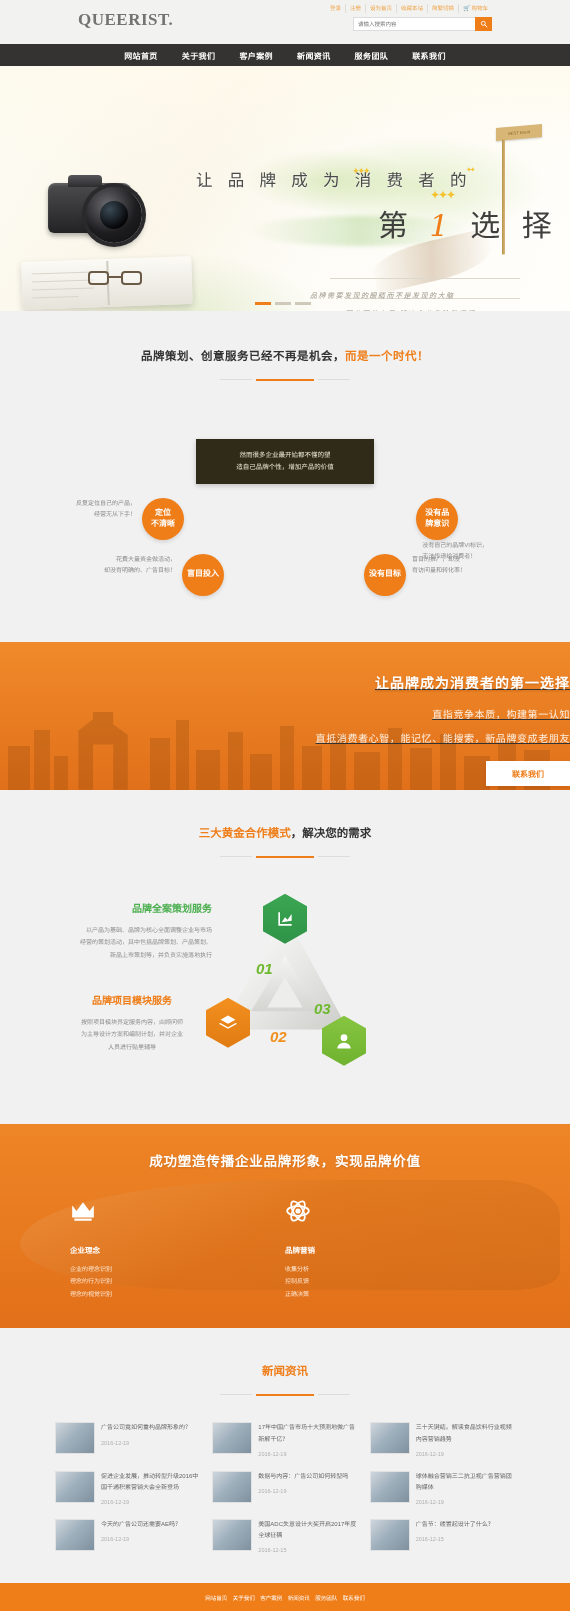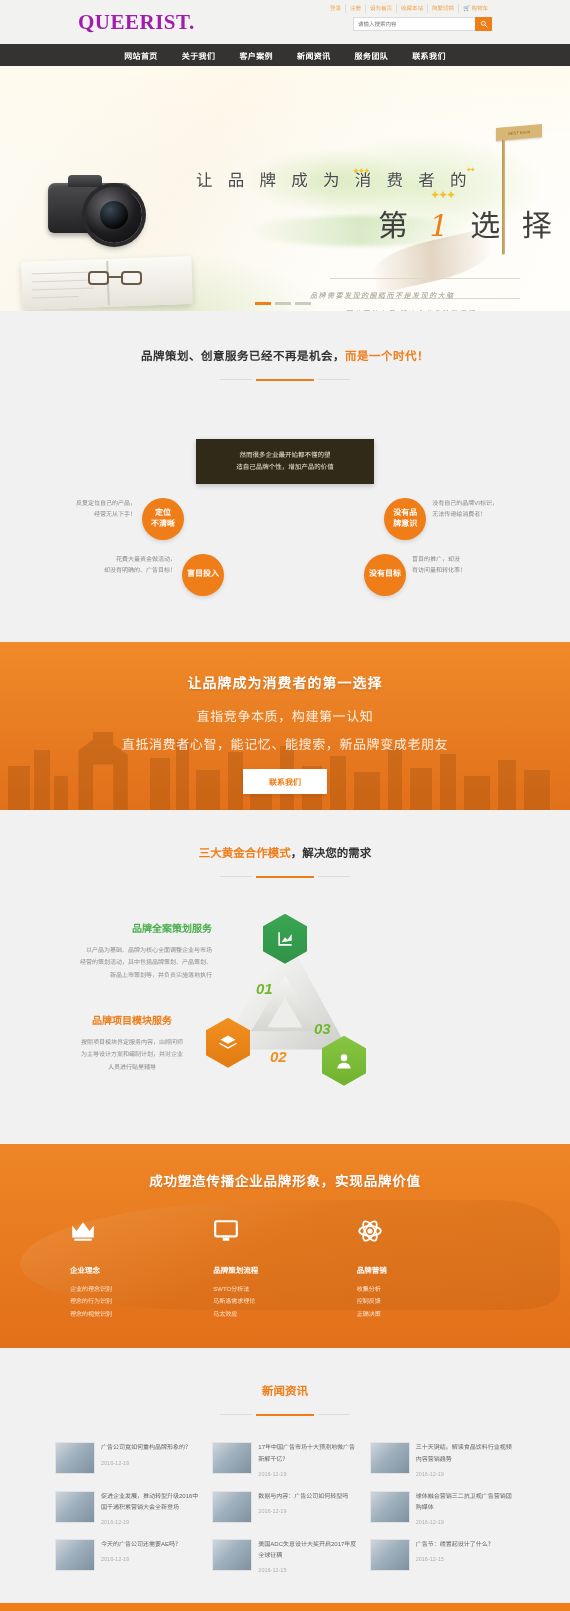--- a/index.html
+++ b/index.html
@@ -10,21 +10,21 @@
     background:#f1f1f1; color:#333; font-size:12px;
     -webkit-font-smoothing:antialiased;
   }
   .wrap { width:570px; margin:0 auto; position:relative; }
 
   
   .topbar { background:#f2f2f0; height:44px; position:relative; }
   .logo {
     position:absolute; left:78px; top:10px;
     font-family:"Liberation Serif","DejaVu Serif",serif;
-    font-weight:bold; font-size:21px; letter-spacing:.5px; color:#a21caf;
+    font-weight:bold; font-size:17px; letter-spacing:.5px; color:#737373;
   }
   .toplinks { position:absolute; right:78px; top:4px; display:flex; align-items:center; }
   .toplinks a {
     color:#f0a54a; text-decoration:none; font-size:5.5px;
     padding:0 4px; border-right:1px solid #e0ddd6; line-height:9px; white-space:nowrap;
   }
   .toplinks a:last-child { border-right:none; }
   .cart-ico { color:#e03b24; margin-right:1px; font-size:6px; }
   .searchbox { position:absolute; right:78px; top:17px; display:flex; }
   .searchbox input {
@@ -170,39 +170,40 @@
   .pp { position:absolute; display:flex; align-items:flex-start; }
   .circle {
     width:42px; height:42px; border-radius:50%; background:#ef7d18; color:#fff;
     display:flex; flex-direction:column; align-items:center; justify-content:center;
     font-size:8px; font-weight:bold; line-height:1.35; flex:none;
     box-shadow:0 2px 4px rgba(0,0,0,.12);
   }
   .pp .txt { font-size:6px; color:#8a8a8a; line-height:1.95; }
   .pp.l .txt { text-align:right; margin-right:6px; }
   .pp.r .txt { text-align:left; margin-left:6px; }
-  .pp1 { left:6px; top:2px; } .pp2 { right:2px; top:2px; }
+  .pp1 { left:6px; top:2px; } .pp2 { right:12px; top:2px;flex-direction:column; }
   .pp3 { left:34px; top:58px; } .pp4 { right:34px; top:58px; }
 
   
   .band {
-    position:relative; height:168px; overflow:hidden; text-align:center;
+    position:relative; height:148px; overflow:hidden; text-align:right;
     background:linear-gradient(180deg,#f08a2a,#e1701a);
+    text-decoration:underline;
   }
   .city { position:absolute; left:0; bottom:0; width:100%; height:92px; opacity:.22; }
   .city i { position:absolute; bottom:0; background:#7a3c08; display:block; }
   .cctv {
     position:absolute; left:74px; bottom:0; width:56px; height:78px; opacity:.25;
     background:#7a3c08; clip-path:polygon(8% 100%,8% 24%,34% 10%,34% 0,70% 0,70% 16%,96% 30%,96% 100%,70% 100%,70% 42%,34% 42%,34% 100%);
   }
   .band h3 {
     position:relative; color:#fff; font-size:14px; font-weight:bold; padding-top:30px;
     letter-spacing:1px; text-shadow:0 1px 2px rgba(140,60,0,.35);
   }
-  .band p { position:relative; color:#fdf0e2; font-size:13px; margin-top:14px; letter-spacing:.6px; }
+  .band p { position:relative; color:#fdf0e2; font-size:10px; margin-top:14px; letter-spacing:.6px; }
   .band p+p { margin-top:9px; }
   .contactbtn {
     position:relative; display:inline-block; margin-top:16px; background:#fff; color:#ef7d18;
     font-size:8px; font-weight:bold; padding:7px 26px; text-decoration:none;
     box-shadow:0 2px 4px rgba(130,60,0,.2);
   }
 
   
   .sec3 { background:#f1f1f1; padding:34px 0 42px; text-align:center; position:relative; }
   .s3title { font-size:11.5px; font-weight:bold; color:#333; }
@@ -514,32 +515,20 @@
               <rect x="4" y="19" width="16" height="2" fill="#fff"></rect>
           </svg>
         </div>
         <h5>企业理念</h5>
         <p>企业的理念识别</p>
         <p>理念的行为识别</p>
         <p>理念的视觉识别</p>
       </div>
 
 
-      <div class="feat">
-        <div class="ico">
-          <svg viewBox="0 0 24 24">
-            <rect x="2" y="3" width="20" height="14" rx="1.5" fill="none" stroke="#fff" stroke-width="2"></rect>
-            <rect x="9" y="18" width="6" height="3" fill="#fff"></rect>
-          </svg>
-        </div>
-        <h5>品牌策划流程</h5>
-        <p>SWTO分析法</p>
-        <p>马斯洛需求理论</p>
-        <p>马太效应</p>
-      </div>
 
       <div class="feat">
         <div class="ico">
           <svg viewBox="0 0 24 24">
             <circle cx="12" cy="12" r="2.4" fill="#fff"></circle>
             <ellipse cx="12" cy="12" rx="10" ry="4.4" fill="none" stroke="#fff" stroke-width="1.6"></ellipse>
             <ellipse cx="12" cy="12" rx="10" ry="4.4" fill="none" stroke="#fff" stroke-width="1.6" transform="rotate(60 12 12)"></ellipse>
             <ellipse cx="12" cy="12" rx="10" ry="4.4" fill="none" stroke="#fff" stroke-width="1.6" transform="rotate(120 12 12)"></ellipse>
           </svg>
         </div>

